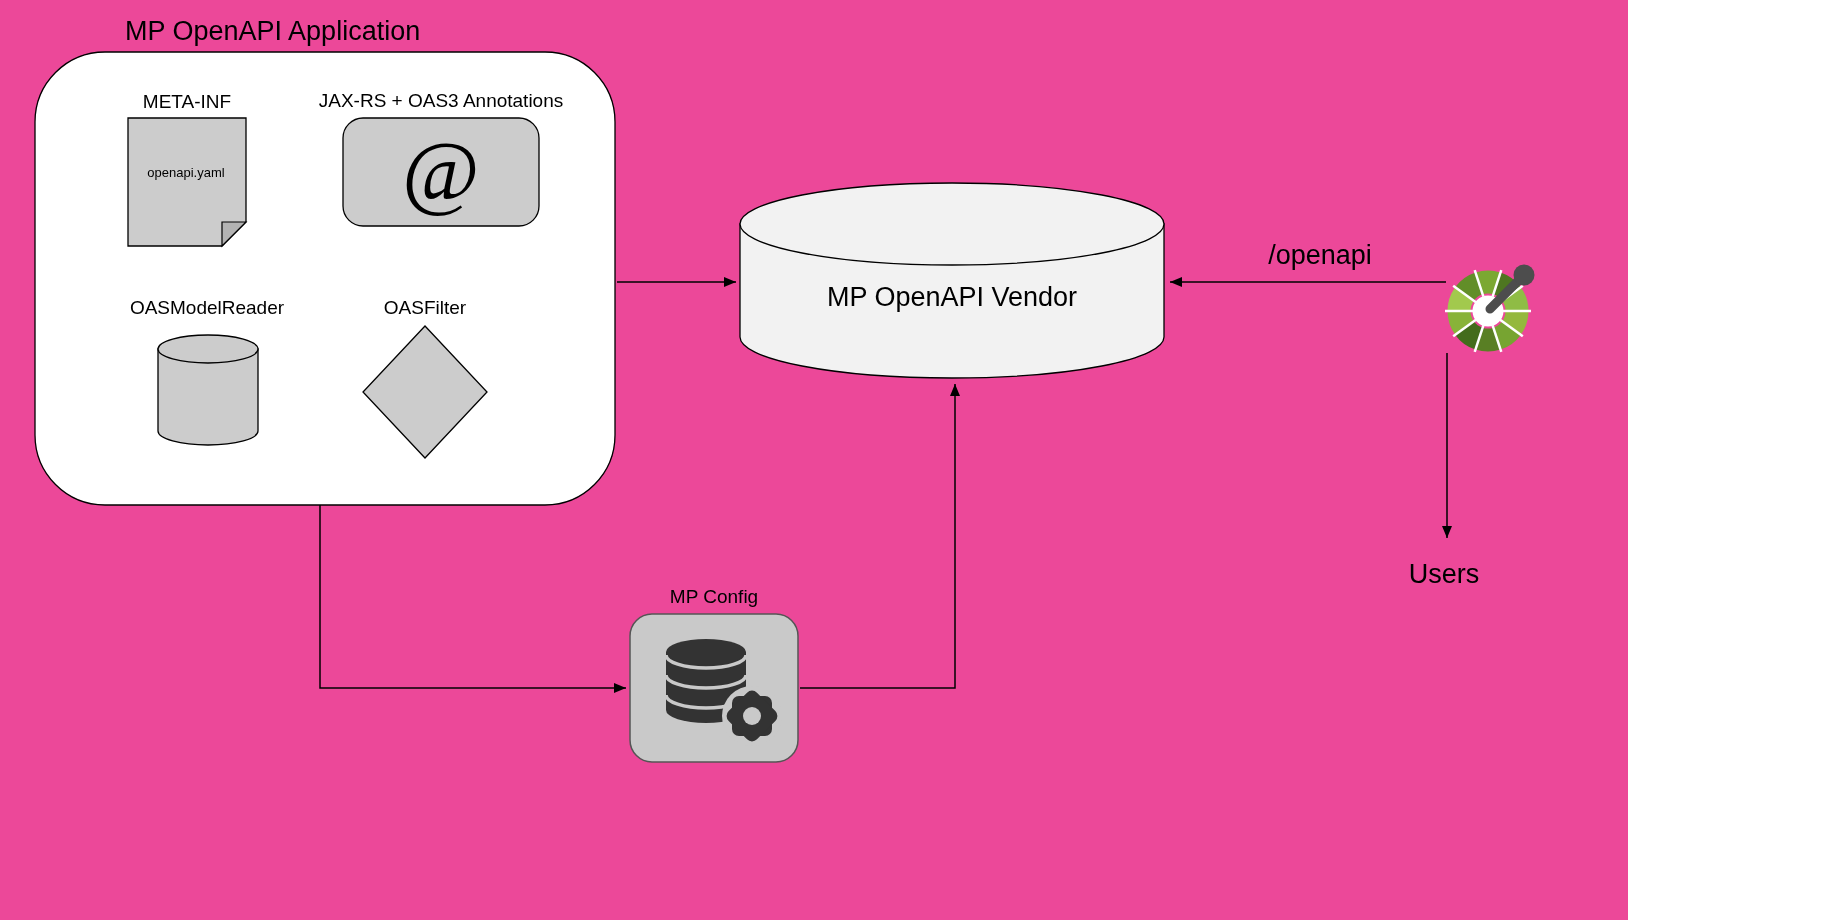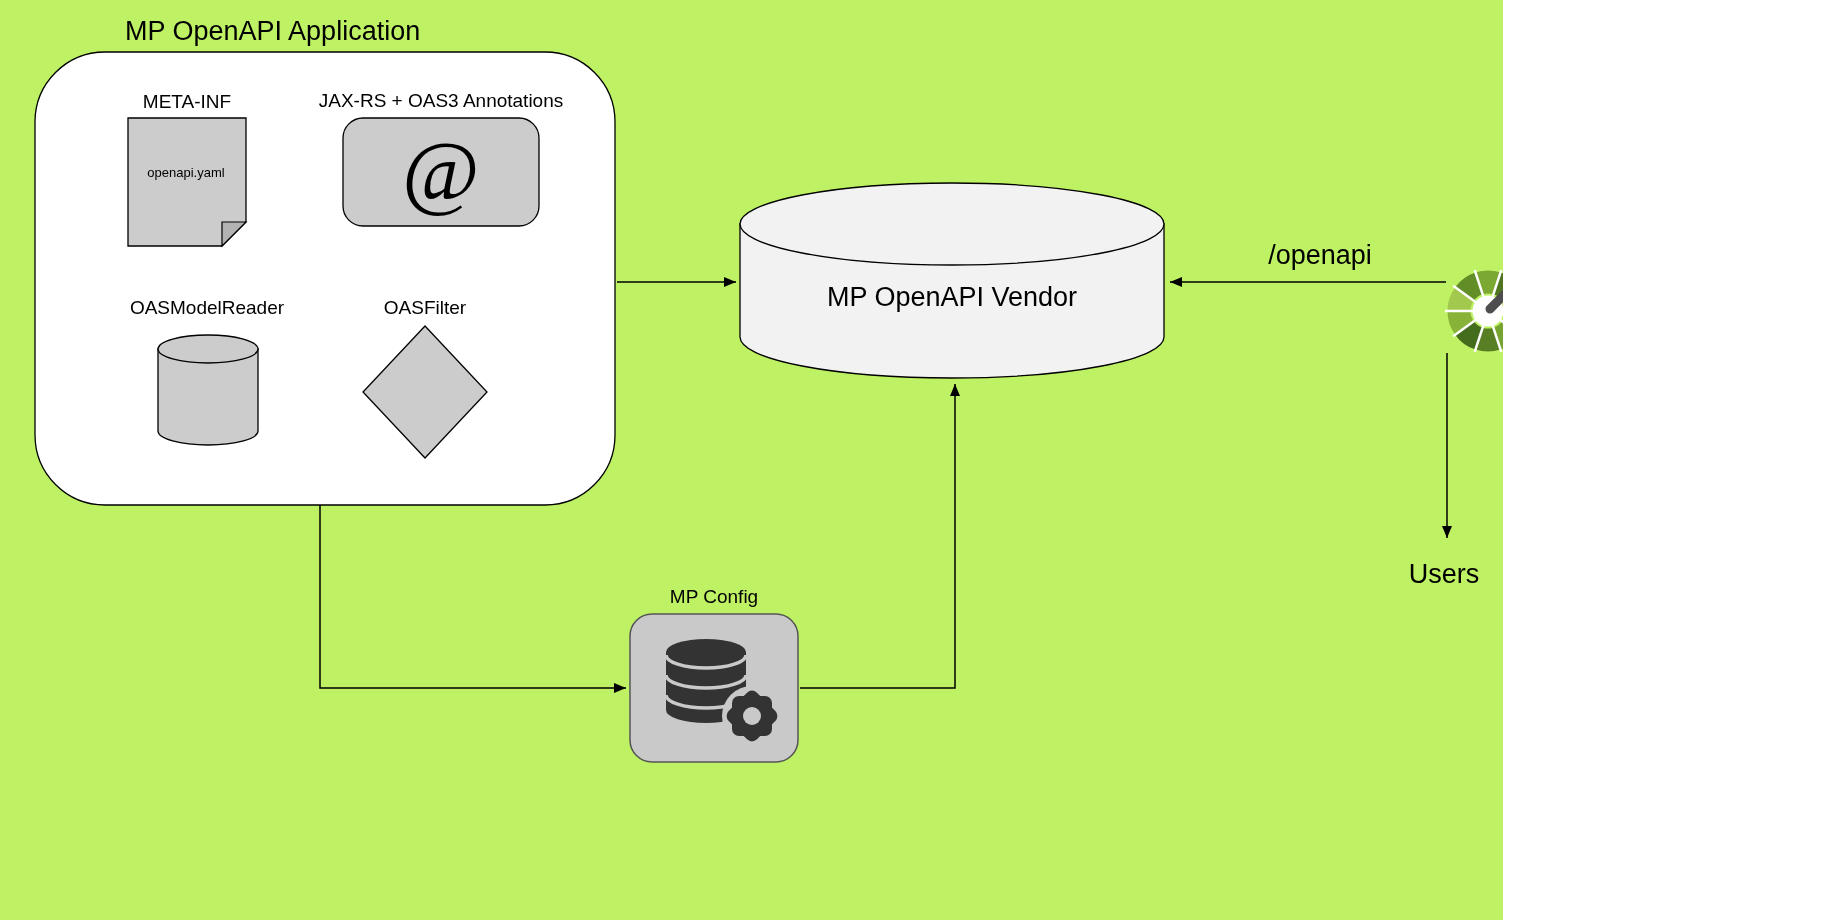--- a/index.html
+++ b/index.html
@@ -2,23 +2,23 @@
 <html><head>
 <meta charset="utf-8">
 <style>
   html, body {
     margin: 0;
     padding: 0;
     background: #ffffff;
   }
   .stage {
     position: relative;
-    width: 1503px;
+    width: 1628px;
     height: 920px;
-    background: #bef264;
+    background: #ec4899;
     overflow: hidden;
   }
   svg text {
     font-family: "Liberation Sans", sans-serif;
     fill: #000000;
   }
   .label-sm  { font-size: 19px; }
   .label-lg  { font-size: 27px; }
   .label-file{ font-size: 13px; }
   .at-glyph  {

